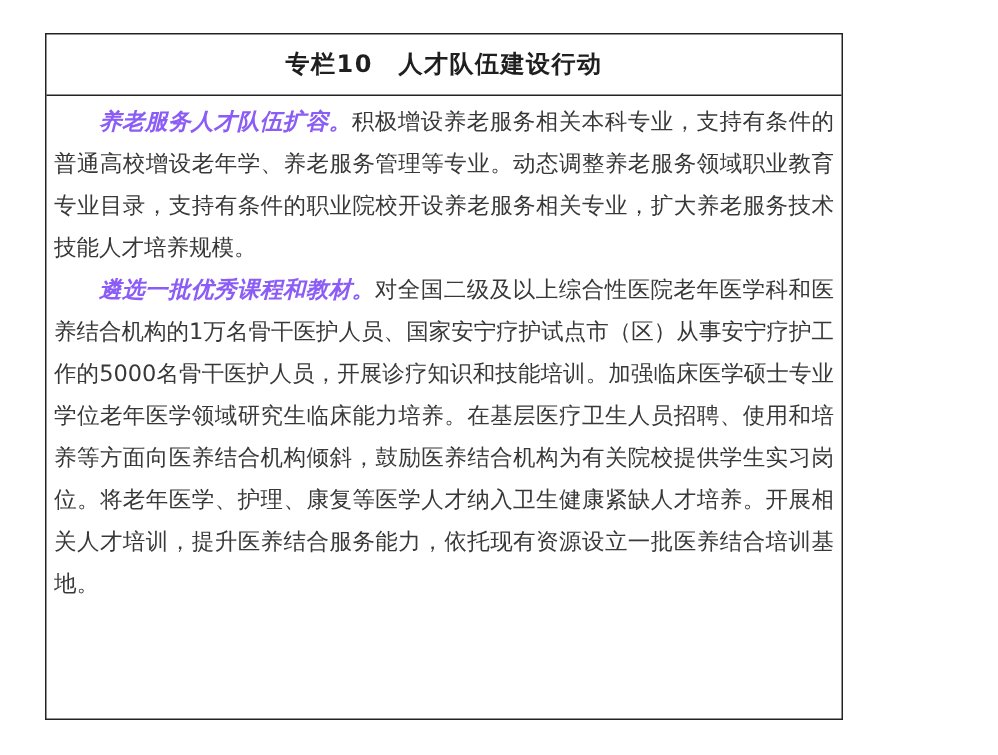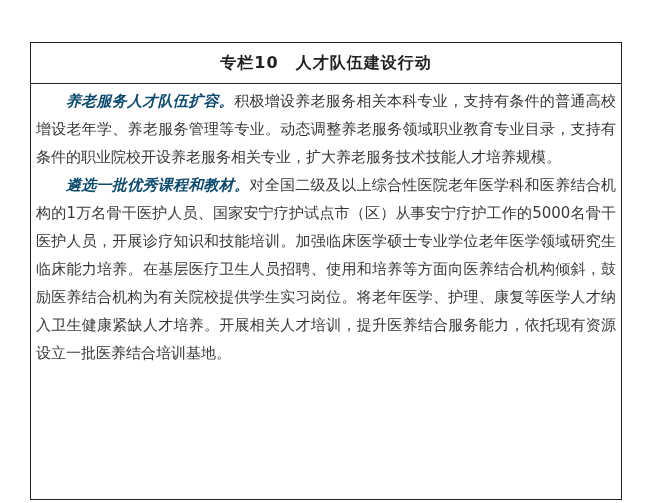--- a/index.html
+++ b/index.html
@@ -11,26 +11,25 @@
     width: 665px;
     height: 503px;
     position: relative;
     font-family: "DejaVu Sans", "Liberation Sans", sans-serif;
     overflow: hidden;
   }
   .panel {
     position: absolute;
     left: 30px;
     top: 22px;
-    width: 592px;
+    width: 532px;
     height: 458px;
     box-sizing: border-box;
     border: 1.5px solid #222222;
     background: #ffffff;
-    margin-top: 20px;
   }
   .panel-header {
     height: 41px;
     box-sizing: border-box;
     border-bottom: 1.5px solid #222222;
     display: flex;
     align-items: center;
     justify-content: center;
   }
   .panel-title {
@@ -48,21 +47,21 @@
     text-align: justify;
     text-justify: inter-ideograph;
   }
   .para {
     margin: 0;
     text-indent: 2em;
   }
   .para-lead {
     font-style: italic;
     font-weight: bold;
-    color: #0c4a6e;
+    color: #8b5cf6;
   }
   .para-text {
     color: #383838;
   }
 </style>
 </head>
 <body>
 
 <div class="panel">
   <div class="panel-header">

